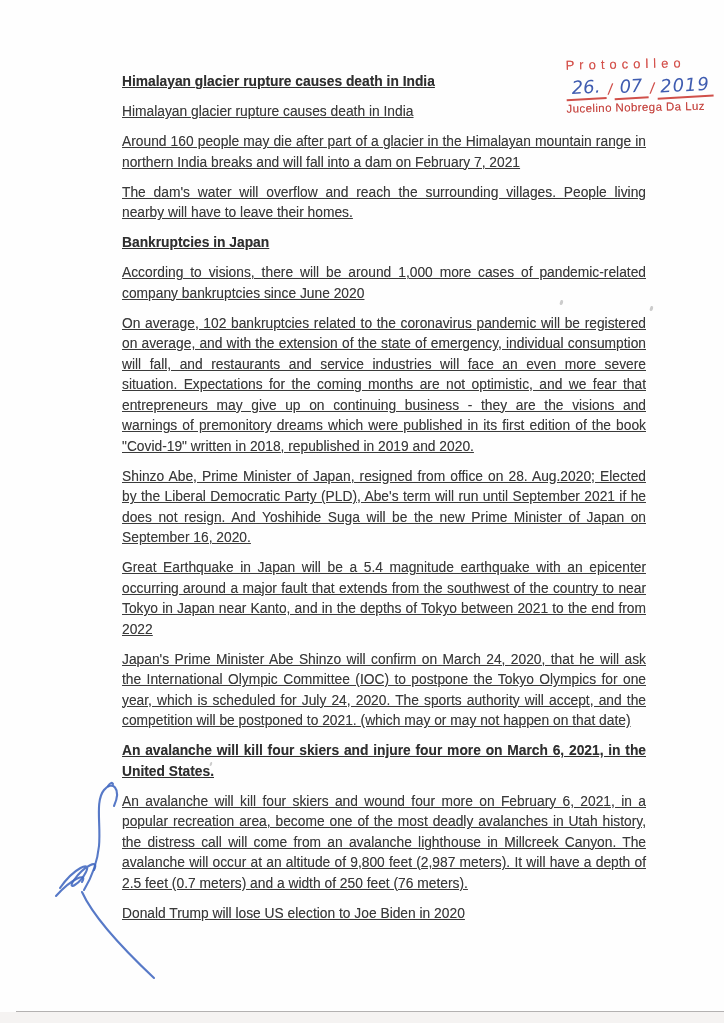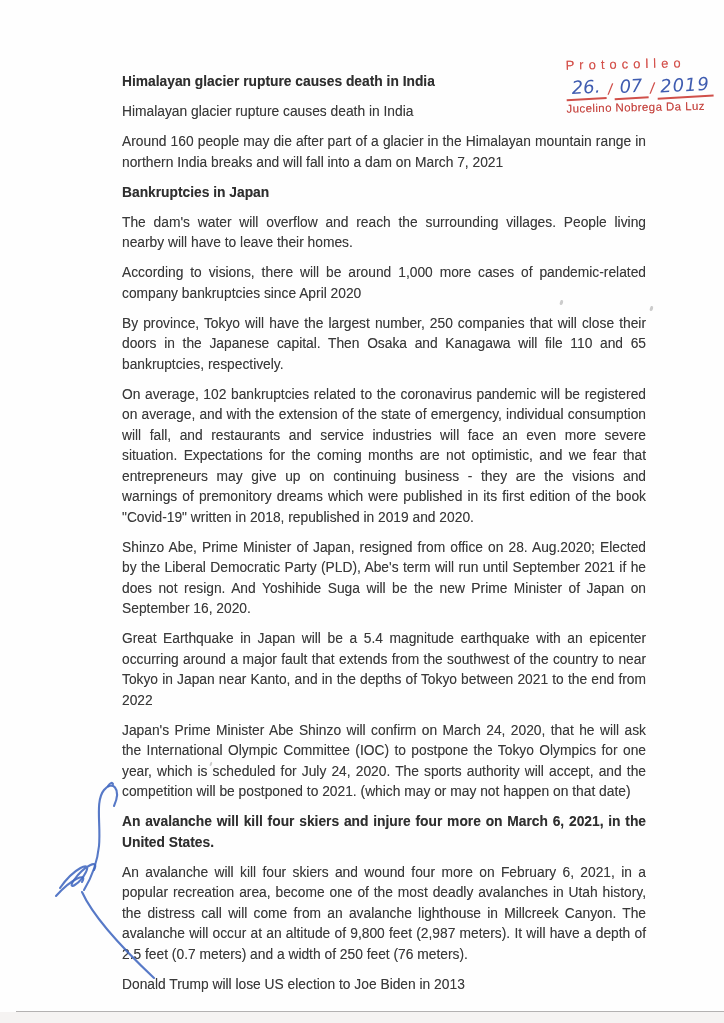--- a/index.html
+++ b/index.html
@@ -16,21 +16,21 @@
     left:122px;top:72px;
     width:524px;
     color:#3a3a3a;
     font-size:13.8px;
     line-height:20.5px;
     text-align:justify;
   }
   .block{margin:0 0 9.5px 0;}
   .heading{font-weight:bold;color:#2f2f2f;}
   
-  .content .block{text-shadow:0 0 0.35px rgba(70,70,70,0.45);}
+  .content .block{text-shadow:0 0 0.35px rgba(70,70,70,0.45);text-decoration:underline;}
 
   
   .stamp{
     position:absolute;
     left:566px;top:56px;width:158px;
     transform:rotate(-1.2deg);
   }
   .stamp-title{
     color:#d4524c;
     font-size:13px;
@@ -107,32 +107,31 @@
   .speck.s3{left:210px;top:762px;width:2px;height:4px;}
 </style>
 </head>
 <body>
 
 <div class="page">
 
   <main class="content">
     <div class="block heading">Himalayan glacier rupture causes death in India</div>
     <div class="block paragraph">Himalayan glacier rupture causes death in India</div>
-    <div class="block paragraph">Around 160 people may die after part of a glacier in the Himalayan mountain range in northern India breaks and will fall into a dam on March 7, 2021</div>
+    <div class="block paragraph">Around 160 people may die after part of a glacier in the Himalayan mountain range in northern India breaks and will fall into a dam on February 7, 2021</div>
+    <div class="block paragraph">The dam's water will overflow and reach the surrounding villages. People living nearby will have to leave their homes.</div>
     <div class="block heading">Bankruptcies in Japan</div>
-    <div class="block paragraph">The dam's water will overflow and reach the surrounding villages. People living nearby will have to leave their homes.</div>
-    <div class="block paragraph">According to visions, there will be around 1,000 more cases of pandemic-related company bankruptcies since April 2020</div>
-    <div class="block paragraph">By province, Tokyo will have the largest number, 250 companies that will close their doors in the Japanese capital. Then Osaka and Kanagawa will file 110 and 65 bankruptcies, respectively.</div>
+    <div class="block paragraph">According to visions, there will be around 1,000 more cases of pandemic-related company bankruptcies since June 2020</div>
     <div class="block paragraph">On average, 102 bankruptcies related to the coronavirus pandemic will be registered on average, and with the extension of the state of emergency, individual consumption will fall, and restaurants and service industries will face an even more severe situation. Expectations for the coming months are not optimistic, and we fear that entrepreneurs may give up on continuing business - they are the visions and warnings of premonitory dreams which were published in its first edition of the book "Covid-19" written in 2018, republished in 2019 and 2020.</div>
     <div class="block paragraph">Shinzo Abe, Prime Minister of Japan, resigned from office on 28. Aug.2020; Elected by the Liberal Democratic Party (PLD), Abe's term will run until September 2021 if he does not resign. And Yoshihide Suga will be the new Prime Minister of Japan on September 16, 2020.</div>
     <div class="block paragraph">Great Earthquake in Japan will be a 5.4 magnitude earthquake with an epicenter occurring around a major fault that extends from the southwest of the country to near Tokyo in Japan near Kanto, and in the depths of Tokyo between 2021 to the end from 2022</div>
     <div class="block paragraph">Japan's Prime Minister Abe Shinzo will confirm on March 24, 2020, that he will ask the International Olympic Committee (IOC) to postpone the Tokyo Olympics for one year, which is scheduled for July 24, 2020. The sports authority will accept, and the competition will be postponed to 2021. (which may or may not happen on that date)</div>
     <div class="block heading">An avalanche will kill four skiers and injure four more on March 6, 2021, in the United States.</div>
     <div class="block paragraph">An avalanche will kill four skiers and wound four more on February 6, 2021, in a popular recreation area, become one of the most deadly avalanches in Utah history, the distress call will come from an avalanche lighthouse in Millcreek Canyon. The avalanche will occur at an altitude of 9,800 feet (2,987 meters). It will have a depth of 2.5 feet (0.7 meters) and a width of 250 feet (76 meters).</div>
-    <div class="block paragraph">Donald Trump will lose US election to Joe Biden in 2013</div>
+    <div class="block paragraph">Donald Trump will lose US election to Joe Biden in 2020</div>
   </main>
 
   <div class="stamp">
     <div class="stamp-title">Protocolleo</div>
     <div class="stamp-date">
       <span class="cell day">26.</span>
       <span class="sep">/</span>
       <span class="cell month">07</span>
       <span class="sep">/</span>
       <span class="cell year">2019</span>

